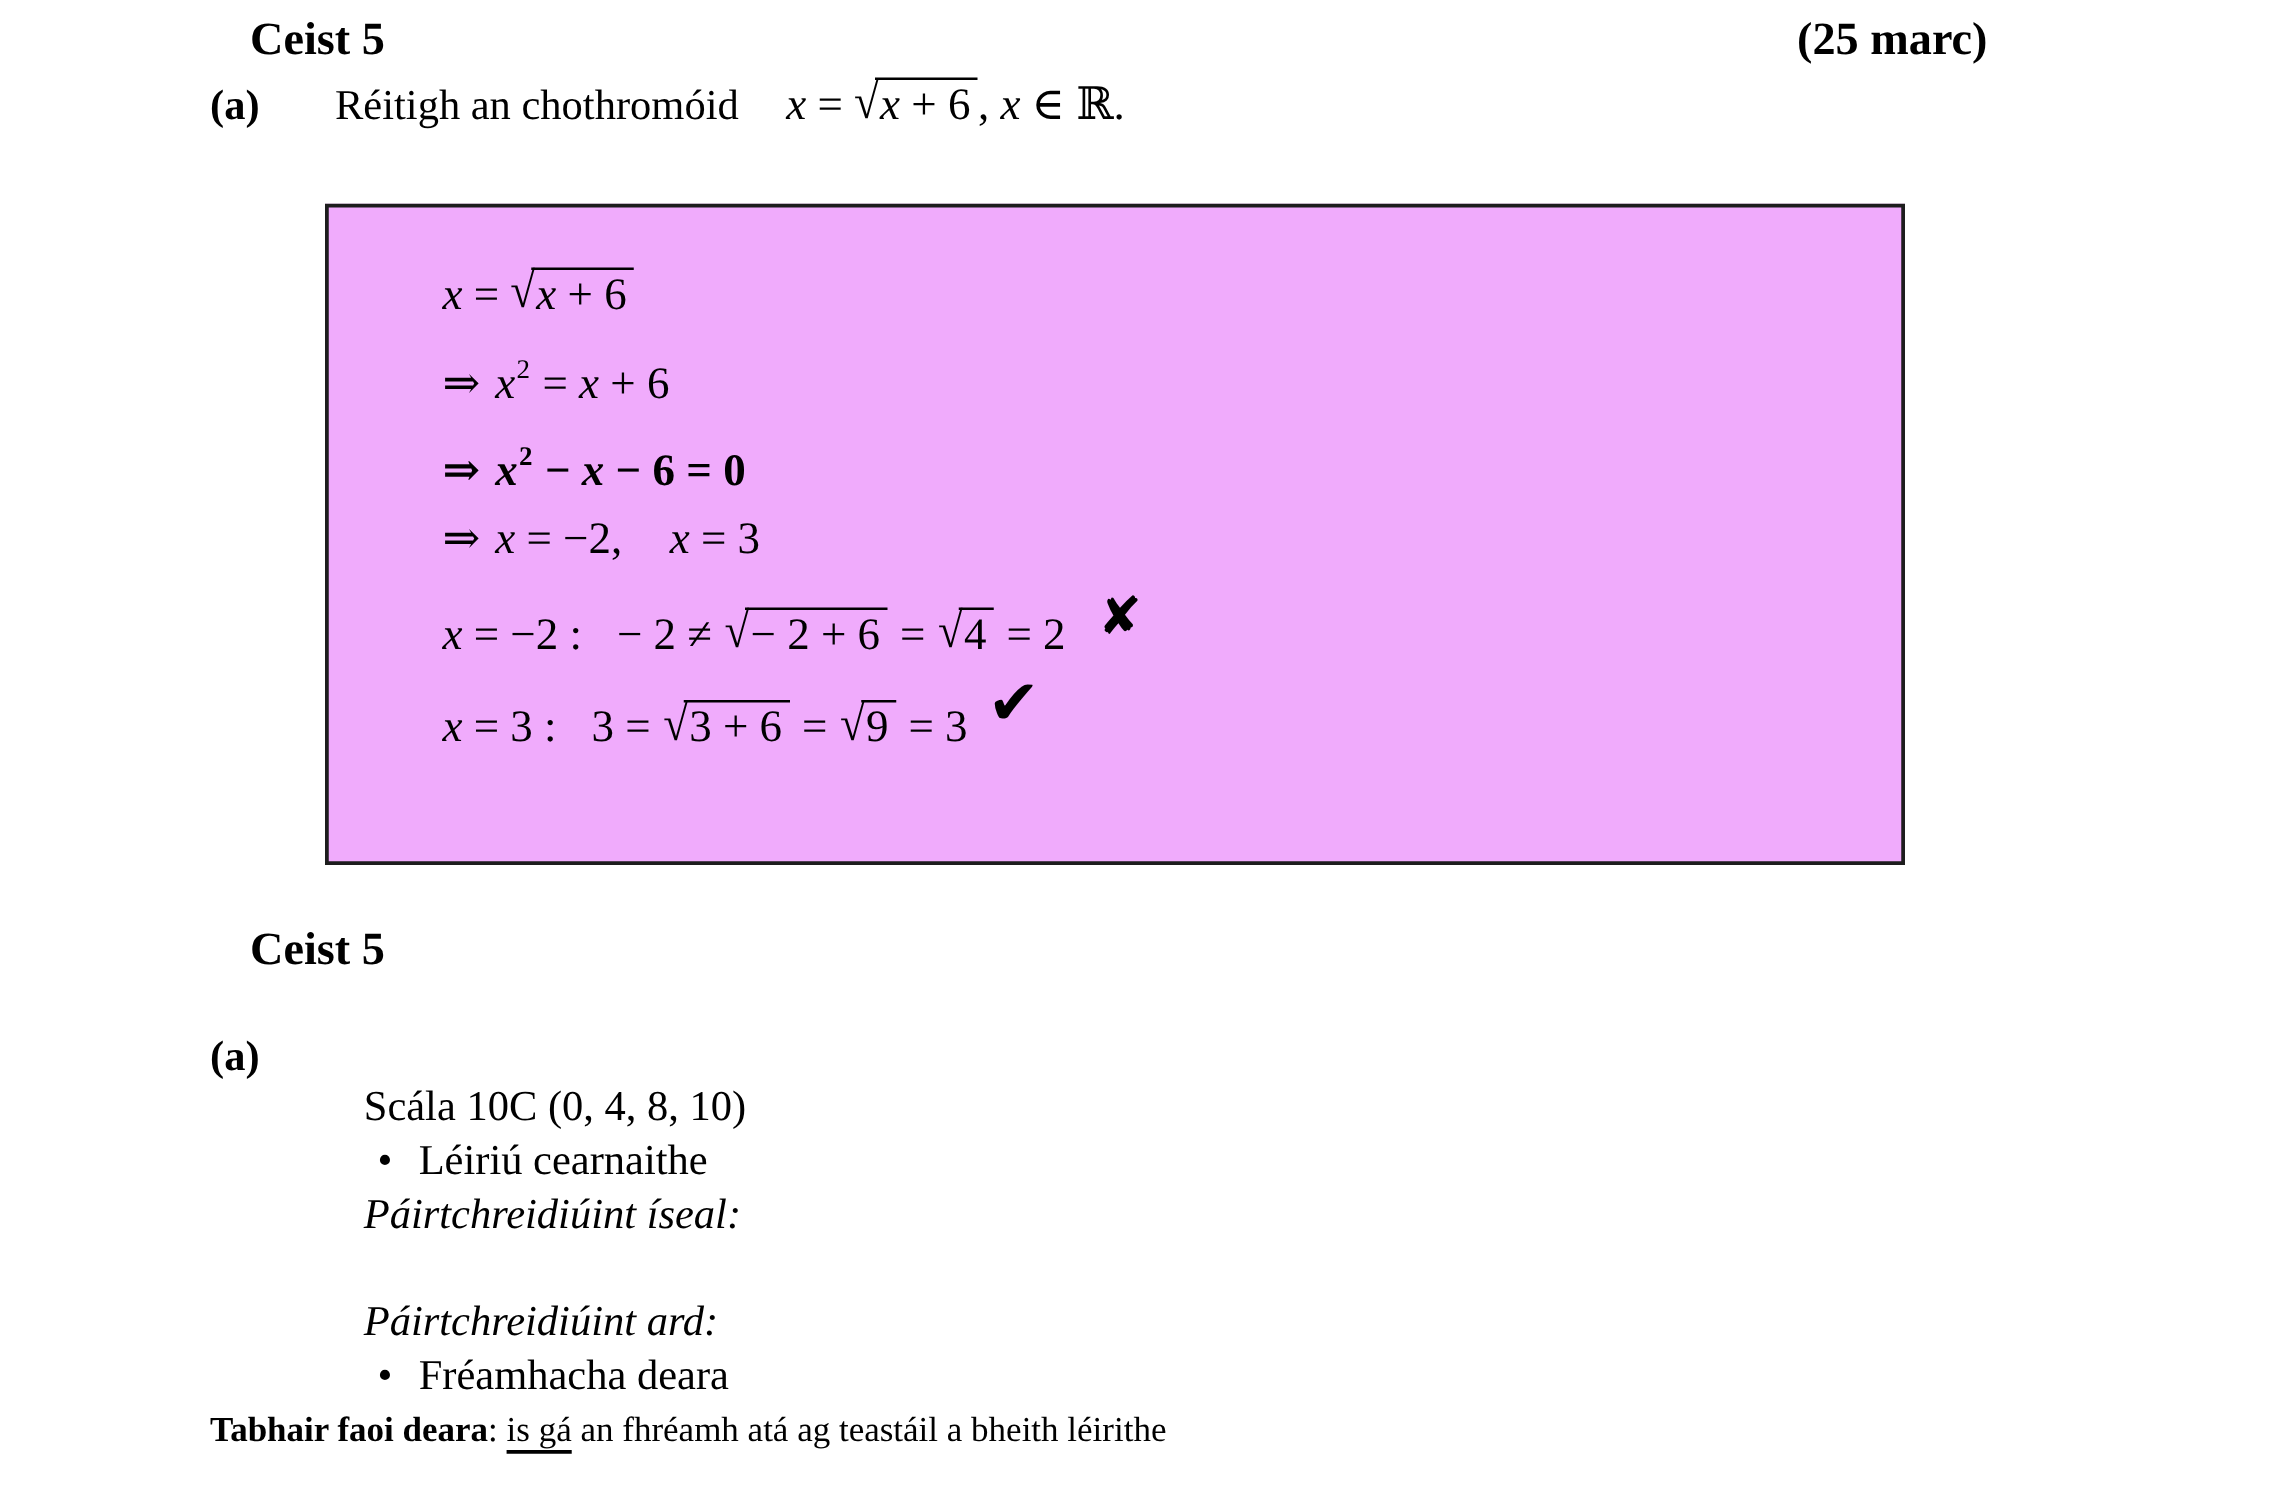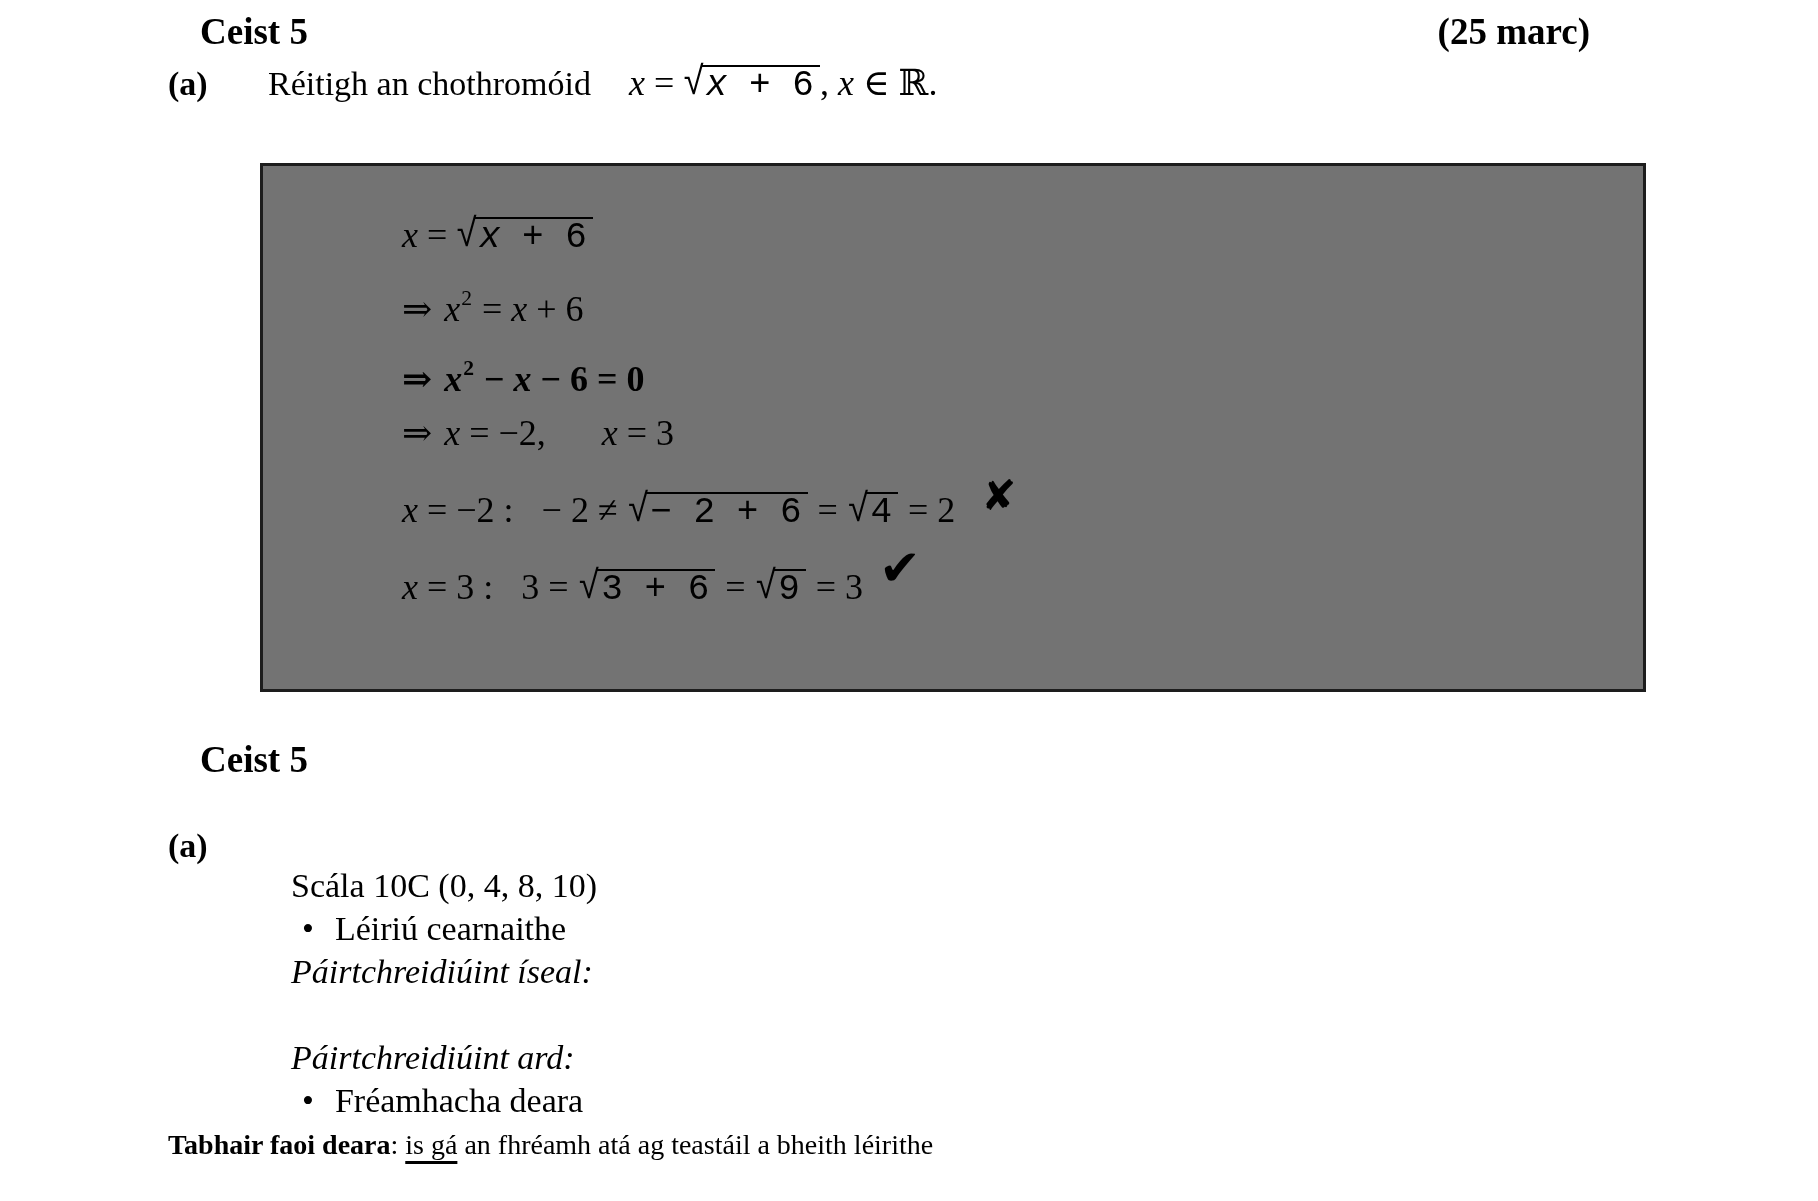--- a/index.html
+++ b/index.html
@@ -23,37 +23,36 @@
 
   
   .q-row { left: 168px; top: 58px; white-space: nowrap; line-height: 50px; font-size: 34px; }
   .q-label { font-weight: bold; display: inline-block; width: 100px; }
   .q-prompt { display: inline-block; margin-right: 38px; text-align: center; }
 
   
   .math { font-size: 36px; font-family: "Liberation Serif", "DejaVu Serif", "DejaVu Sans", serif; }
   .vx { font-style: italic; }
   .msup { font-size: 0.6em; position: relative; top: -0.15em; margin-left: 1px; }
-  .sqrt { display: inline-block; white-space: nowrap; font-family: Liberation Mono, monospace; }
+  .sqrt { display: inline-block; white-space: nowrap; }
   .rsign { display: inline-block; transform: scaleY(1.1); transform-origin: 50% 88%; margin-right: -3px; }
   .rbody { display: inline-block; border-top: 2.5px solid #000; padding: 1px 6px 0 4px; line-height: 1.02; }
 
   
   .solution-box {
     left: 260px; top: 163px;
-    width: 1386px; height: 529px;
+    width: 1264px; height: 529px;
     border: 3px solid #1d1d1d;
-    background: #737373;
-    padding-left: 48px;
+    background: #f0abfc;
   }
   .mathcol { padding: 40px 0 0 91px; }
   .mline { font-size: 36px; line-height: 58px; white-space: nowrap; }
   .arrow { margin-right: 12px; }
   .gap-l { margin-left: 28px; }
-  .gap-m { margin-left: 56px; }
+  .gap-m { margin-left: 38px; }
   .gap-s { margin-left: 10px; }
   .eqm { margin: 0 10px; }
 
   
   .mark { font-family: "DejaVu Sans", sans-serif; font-weight: bold; display: inline-block; }
   .xmark  { font-size: 42px; margin-left: 26px; transform: translateY(-12px); }
   .ckmark { font-size: 50px; margin-left: 16px; transform: translateY(-14px); }
 
   
   .scheme-col { left: 291px; top: 864px; }

